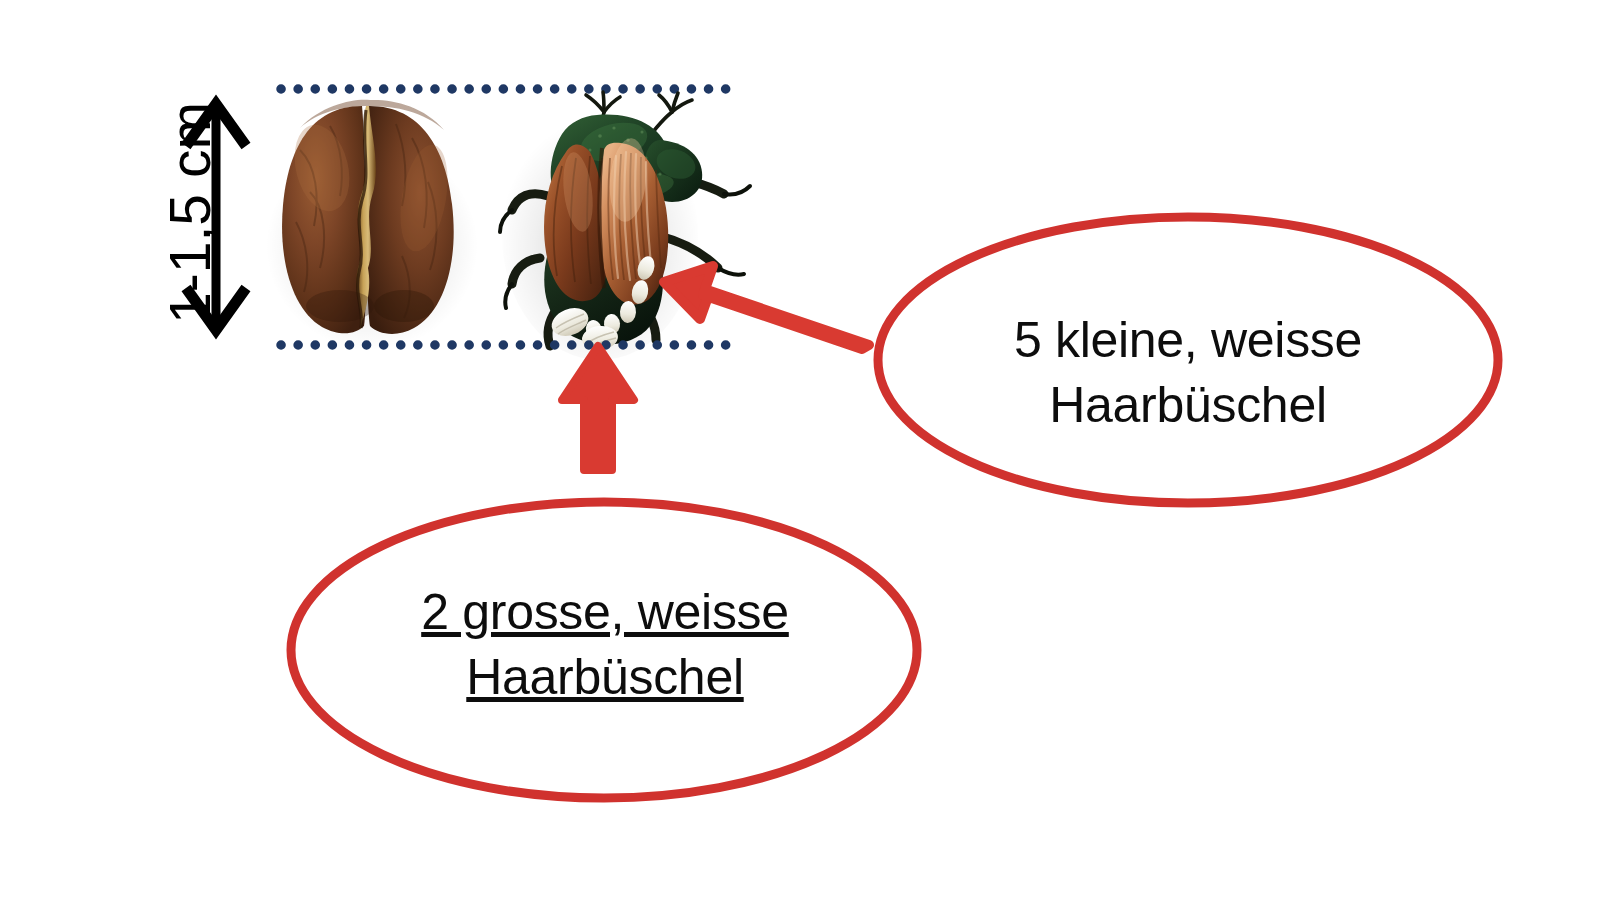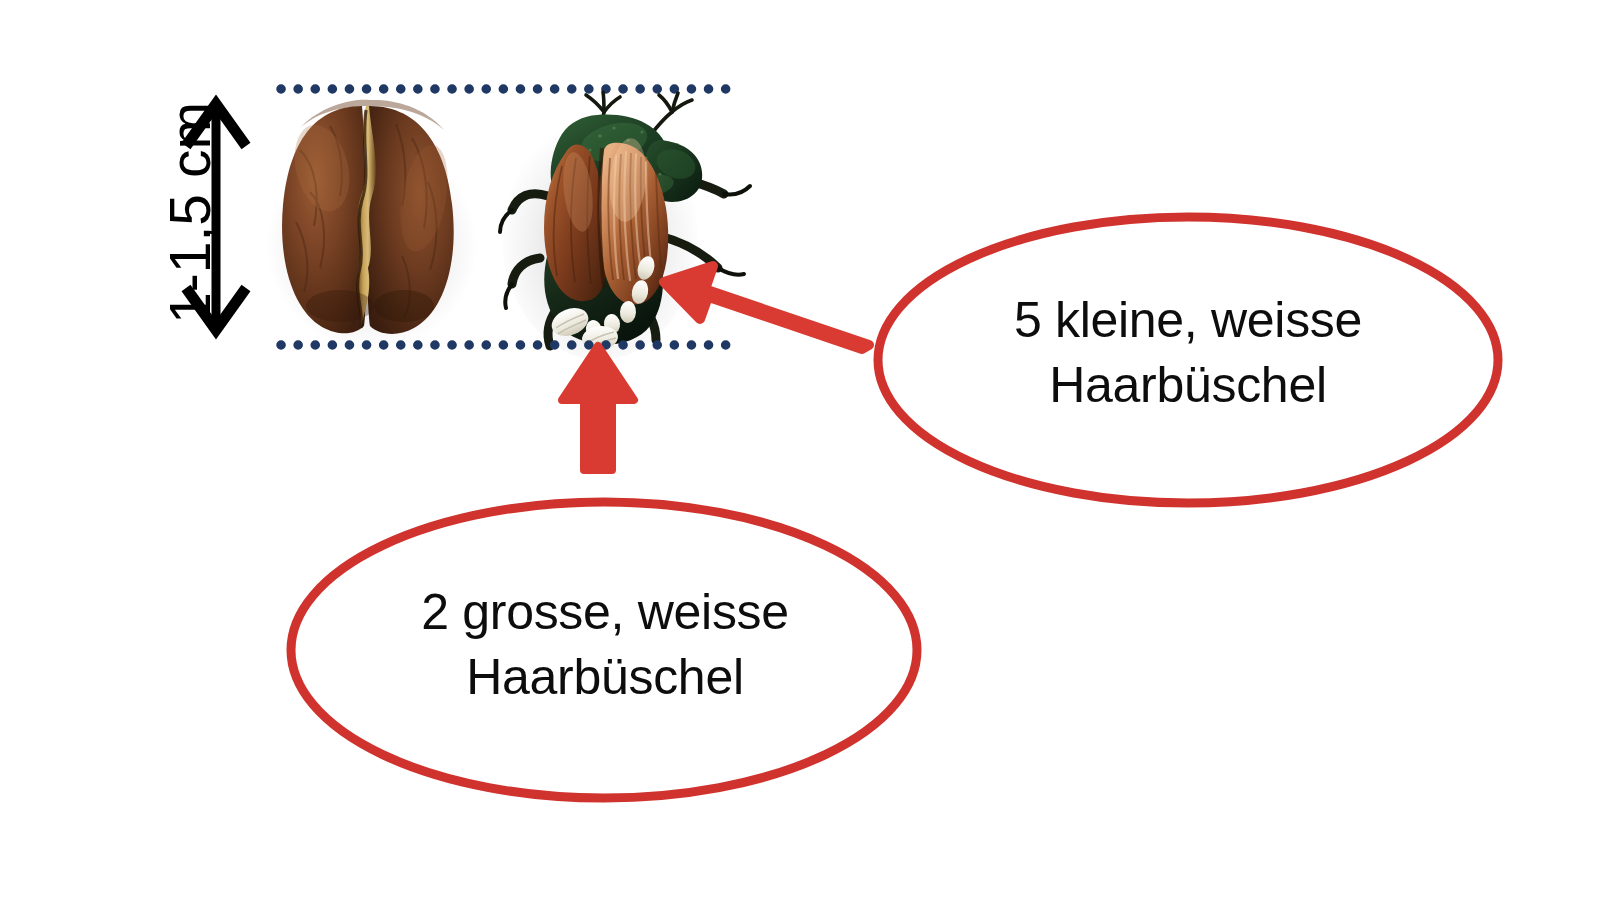--- a/index.html
+++ b/index.html
@@ -31,27 +31,28 @@
     color: #0d0d0d;
     font-family: "Liberation Sans", sans-serif;
     font-size: 50px;
     line-height: 1.30;
     letter-spacing: -0.3px;
     white-space: nowrap;
     pointer-events: none;
   }
   #bubble-text-small {
     left: 900px;
-    top: 288px;
+    top: 308px;
     width: 576px;
   }
   #bubble-text-large {
     left: 315px;
     top: 580px;
     width: 580px;
+    text-decoration: underline;
   }
   #dim-label {
     position: absolute;
     left: 70px;
     top: 180px;
     width: 240px;
     text-align: center;
     transform: rotate(-90deg);
     transform-origin: center center;
     font-family: "Liberation Sans", sans-serif;

